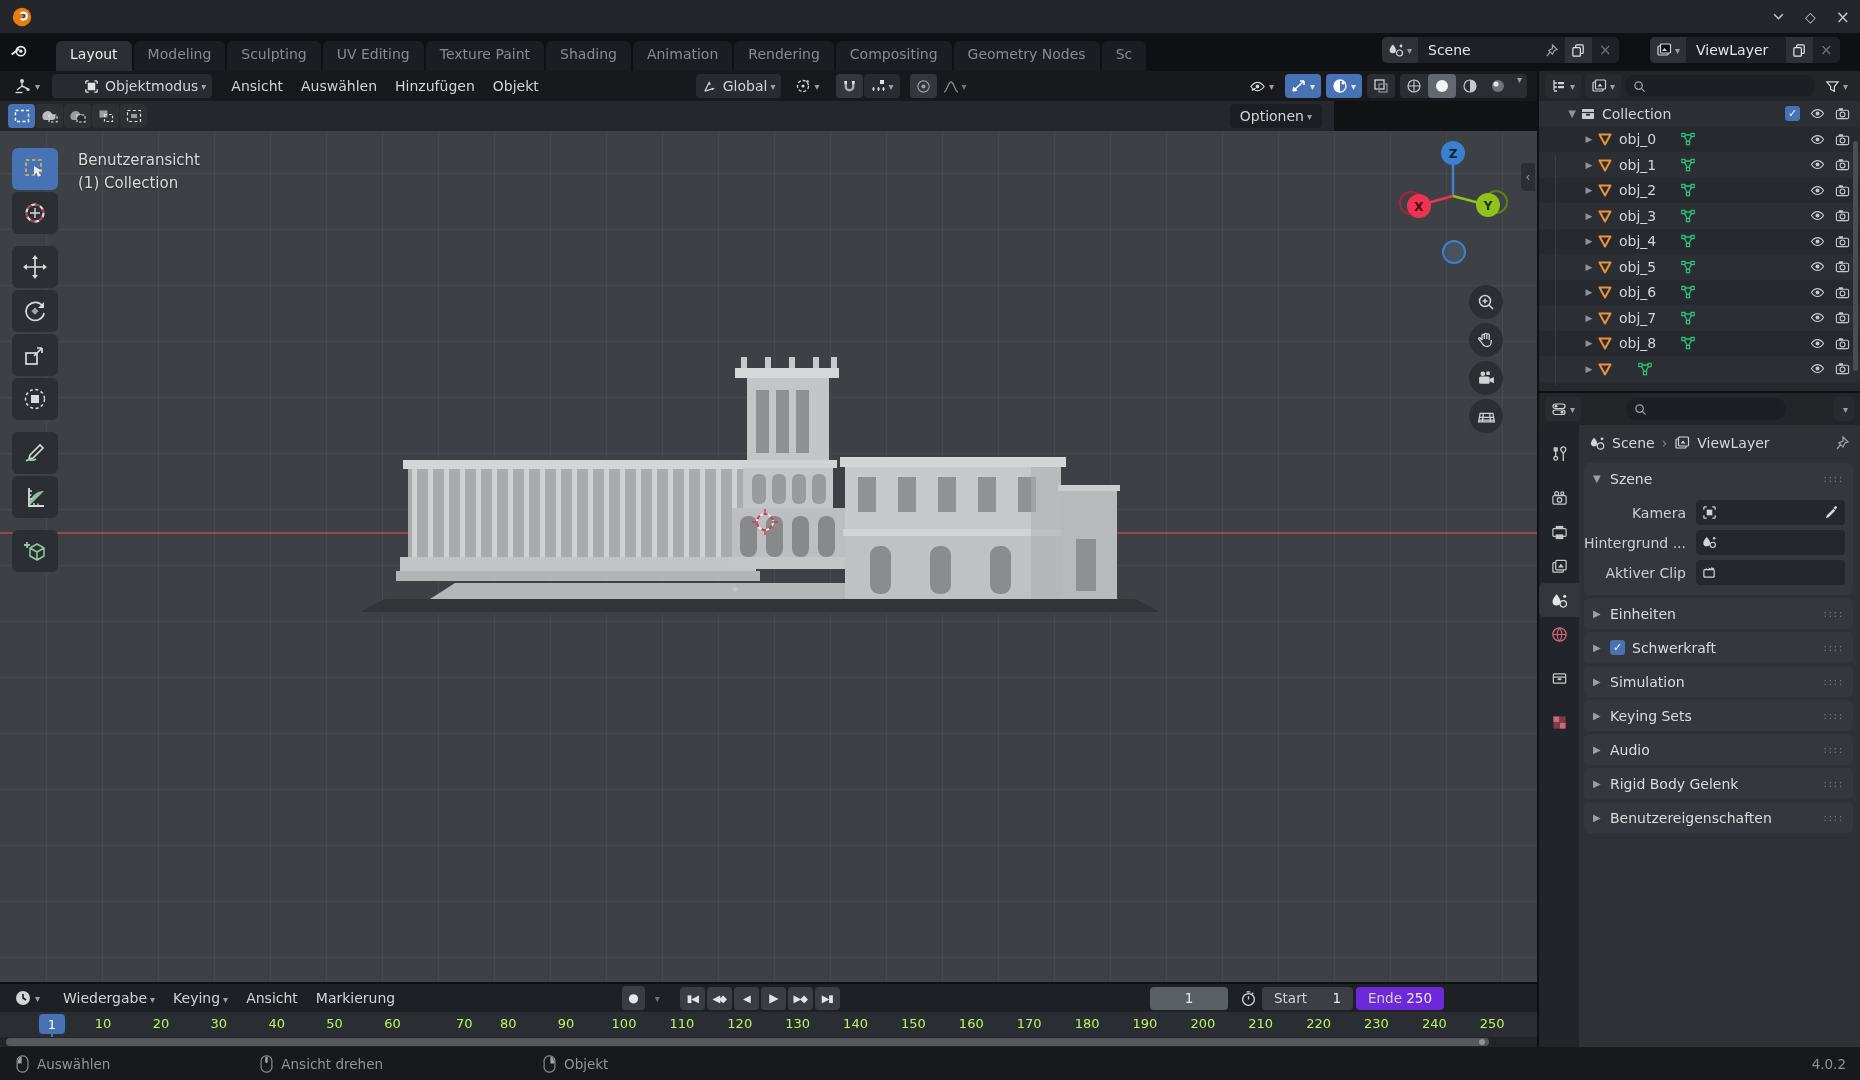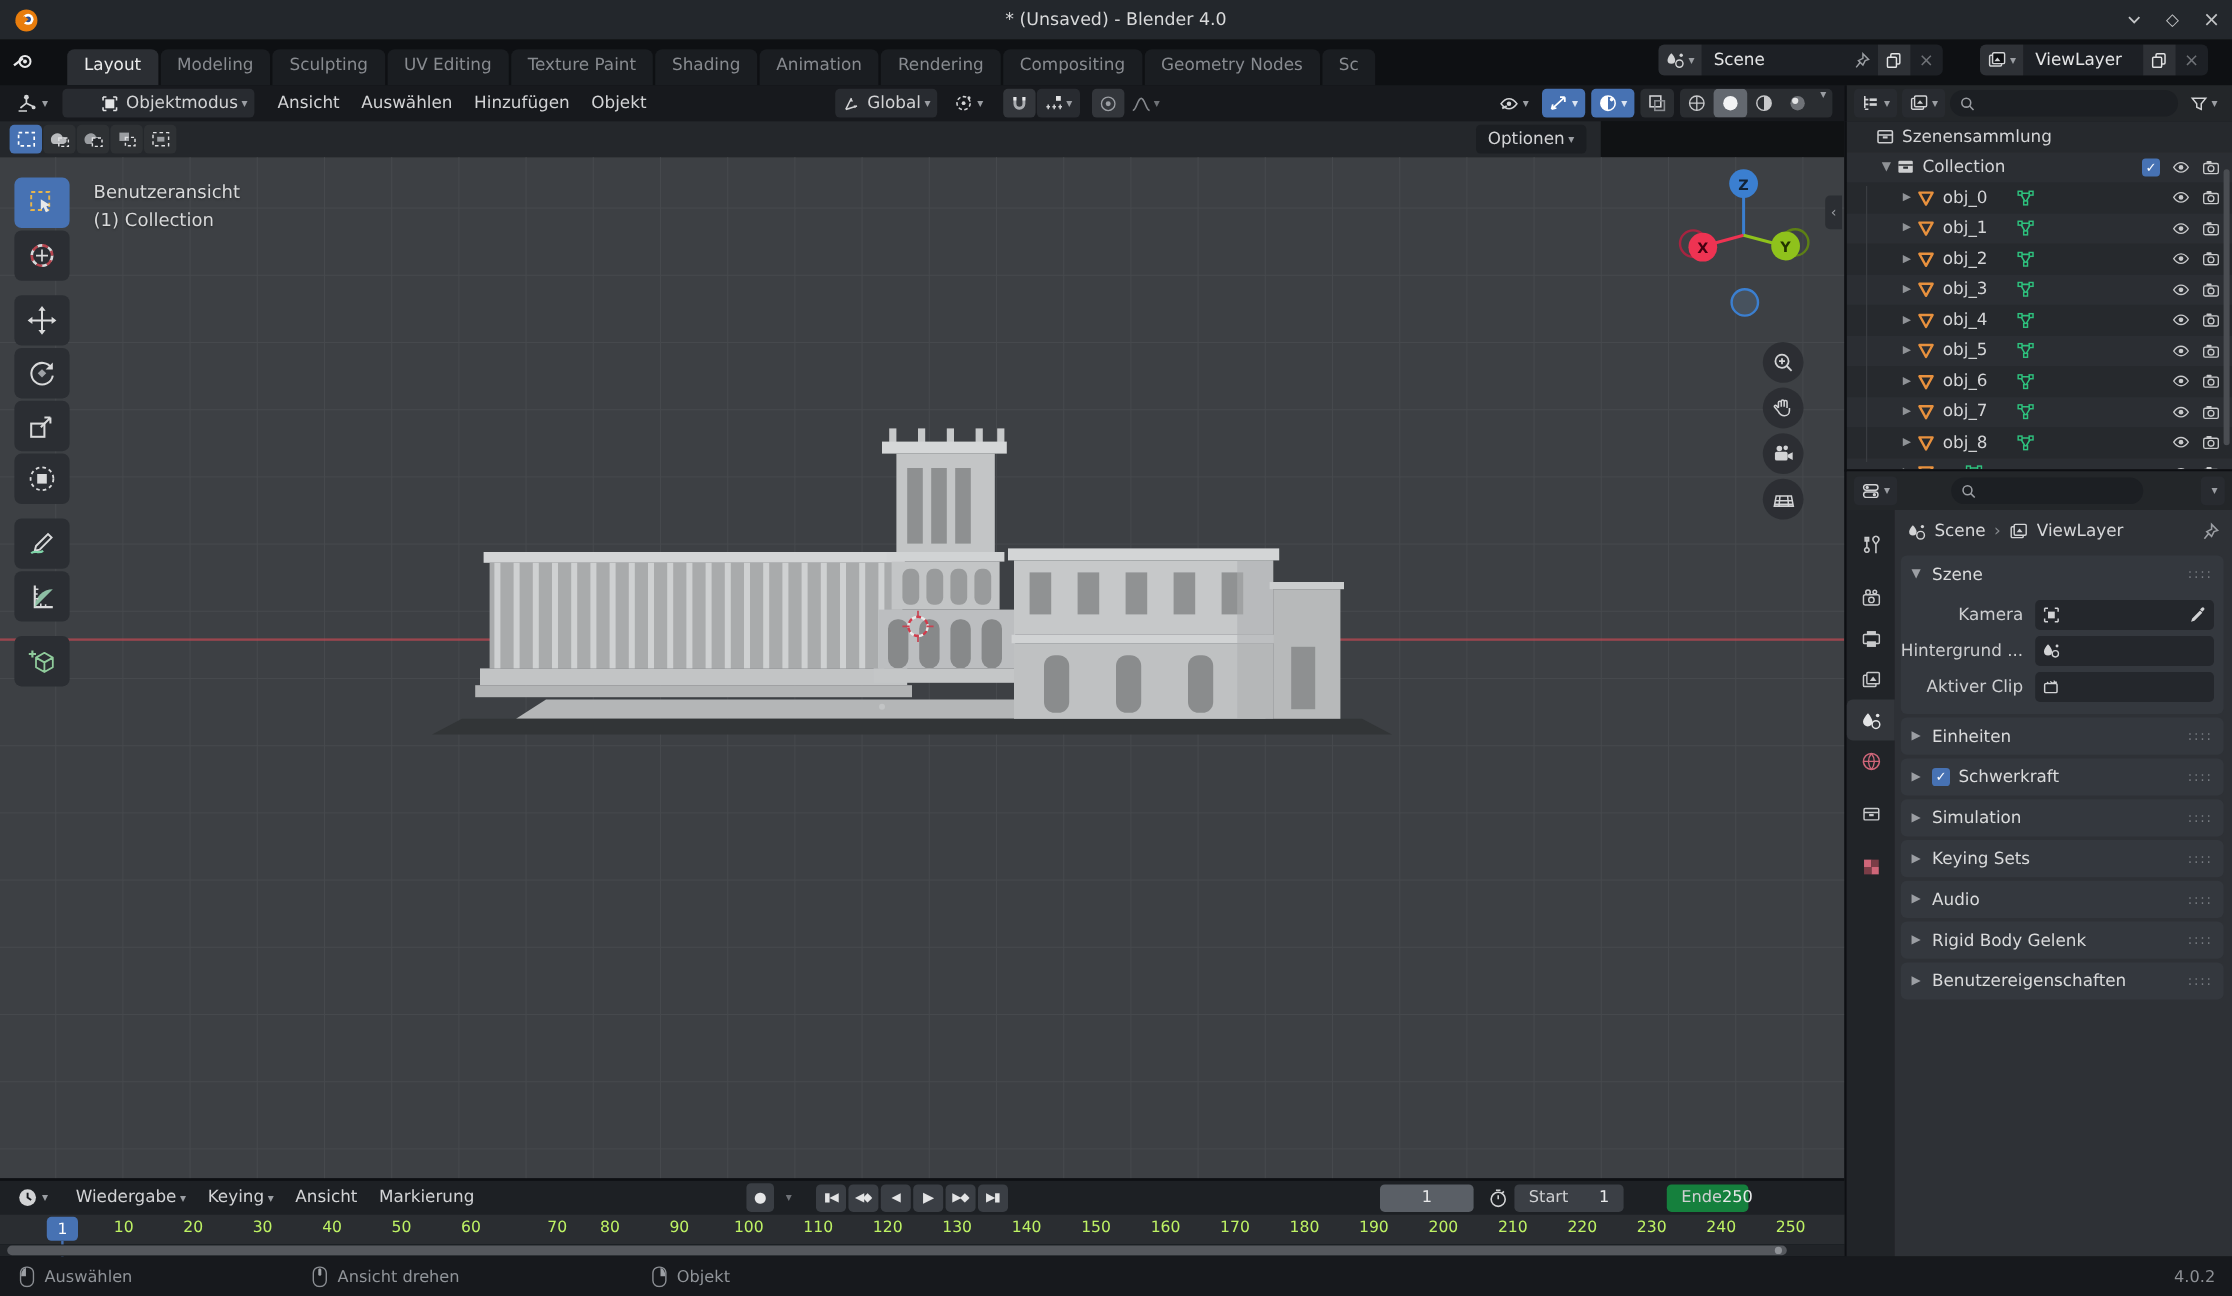--- a/index.html
+++ b/index.html
@@ -117,21 +117,20 @@
 
 <div id="titlebar" class="abs">
   <span id="blender-logo">
     <svg width="22" height="22" viewBox="0 0 24 24">
         <circle cx="12" cy="12" r="10" fill="#e87d0d"></circle>
         <circle cx="13.5" cy="11" r="5" fill="#fff"></circle>
         <circle cx="13.5" cy="11" r="2.6" fill="#2a4d8f"></circle>
         <path d="M2 14 10 8l4 3-7 6z" fill="#e87d0d"></path>
       </svg>
   </span>
-  <div class="title">* (Unsaved) - Blender 4.0</div>
   <div class="winctl">
     <span>
         <svg width="13" height="13" viewBox="0 0 12 12">
           <path d="M2 4l4 4 4-4" stroke="#c2c4c6" stroke-width="1.4" fill="none"></path>
         </svg>
       </span>
     <span>◇</span>
     <span style="font-size:17px;">×</span>
   </div>
 </div>
@@ -604,32 +603,20 @@
   </div>
   <div class="navbtn" style="top:268px;">
     <svg width="19" height="19" viewBox="0 0 18 18">
         <path d="M3 6h12l1.5 8h-15zM6 6l-.8 8M12 6l.8 8M2.5 9.8h13M2 12.5h14" fill="none" stroke="#d2d3d5" stroke-width="1.2"></path>
       </svg>
   </div>
   <div id="vp-collapse">‹</div>
 </div>
 
 <div id="outliner" class="abs">
-    <div class="olrow" style="padding-left: 8px;">
-      <span class="expander"></span>
-      <span style="display: flex;">
-        <svg width="16" height="16" viewBox="0 0 16 16">
-          <rect x="2" y="3" width="12" height="10" rx="1" fill="none" stroke="#cdced0" stroke-width="1.3"></rect>
-          <path d="M2 6.5h12" stroke="#cdced0" stroke-width="1.3"></path>
-          <rect x="6" y="7.6" width="4" height="1.8" fill="#cdced0"></rect>
-        </svg>
-      </span>
-      <span class="lbl">Szenensammlung</span>
-      <span class="right"></span>
-    </div>
     <div class="olrow alt" style="padding-left: 25px;">
       <span class="expander" style="font-size: 10px;">▼</span>
       <span style="display: flex;">
         <svg width="16" height="16" viewBox="0 0 16 16">
           <rect x="2" y="3" width="12" height="10" rx="1" fill="#cdced0"></rect>
           <path d="M2 6.5h12" stroke="#26292d" stroke-width="1.2"></path>
           <rect x="6" y="7.8" width="4" height="1.8" fill="#26292d"></rect>
         </svg>
       </span>
       <span class="lbl">Collection</span>
@@ -1231,21 +1218,21 @@
   <span class="hbtn flat" style="position:absolute; left:1234px;">
     <svg width="17" height="17" viewBox="0 0 18 18">
         <circle cx="9" cy="10" r="6.2" fill="none" stroke="#d2d3d5" stroke-width="1.4"></circle>
         <path d="M9 10V6.5M7 2h4M12.5 4.5l1.5-1.5" stroke="#d2d3d5" stroke-width="1.4"></path>
       </svg>
   </span>
   <span class="tl-field" style="position:absolute; left:1262px; width:91px; background:#3b3f45; justify-content:space-between; padding:0 12px;">
     <span style="color:#cfd0d2;">Start</span>
       <span>1</span>
   </span>
-  <span class="tl-field" style="position:absolute; left:1356px; width:68px; background:#15803d; justify-content:space-between; padding:0 12px;margin-left:33px;">
+  <span class="tl-field" style="position:absolute; left:1356px; width:88px; background:#6d28d9; justify-content:space-between; padding:0 12px;">
     <span style="color:#cfd0d2;">Ende</span>
       <span>250</span>
   </span>
 </div>
 
 <div id="tl-ruler" class="abs">
   <div id="curframe">1</div>
   <div id="curframe-line"></div>
 <span class="tick" style="left: 103.092px;">10</span>
     <span class="tick" style="left: 160.972px;">20</span>

